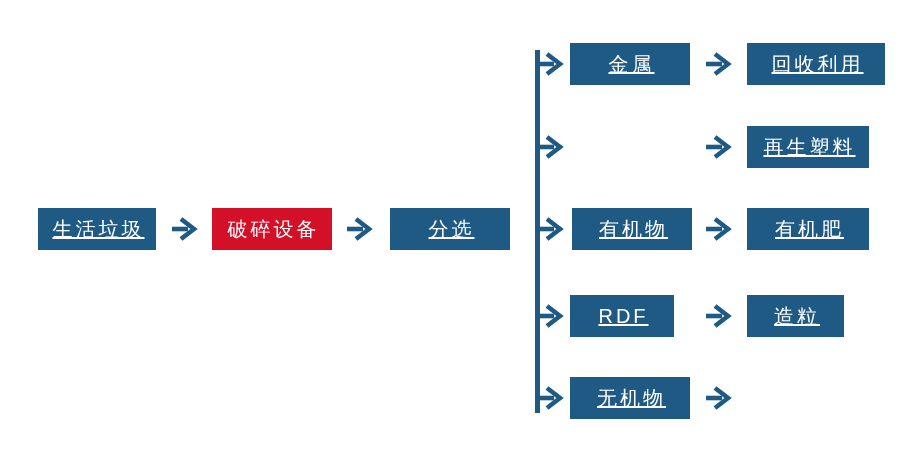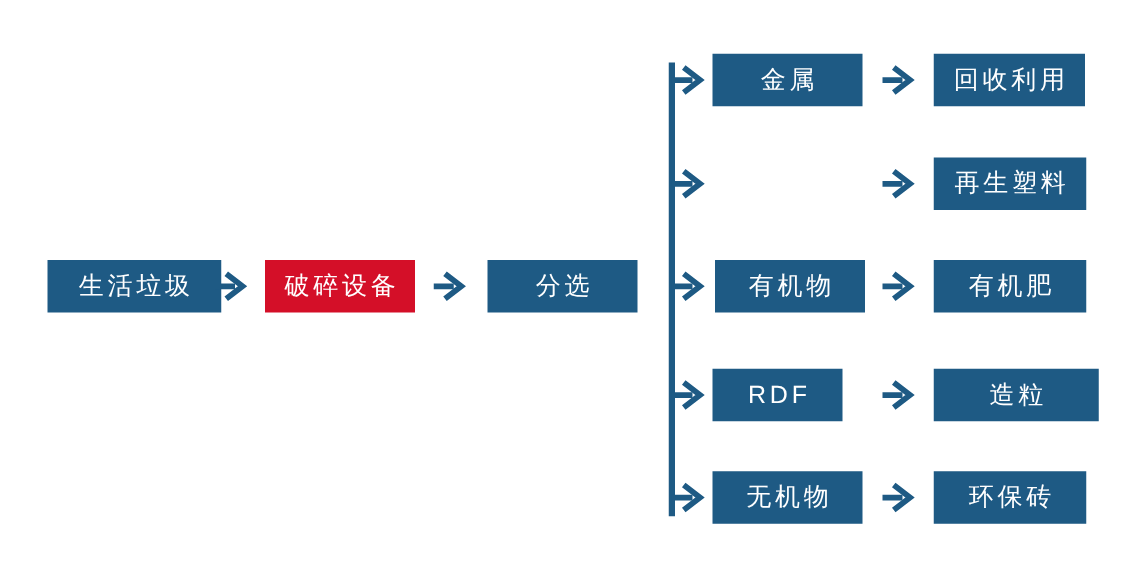--- a/index.html
+++ b/index.html
@@ -19,21 +19,21 @@
     position:absolute;
     height:42px;
     display:flex;align-items:center;justify-content:center;
     color:var(--white);
     font-size:20px;
     letter-spacing:3px;
     text-indent:3px;
     line-height:1;
     white-space:nowrap;
   }
-  .blue{background:var(--blue);}
+  .blue{background:var(--blue);text-decoration:underline;}
   .red{background:var(--red);text-align:center;}
   .vline{
     position:absolute;
     left:535px;top:50px;
     width:5px;height:363px;
     background:var(--blue);
   }
   .arrow{position:absolute;}
   .arrow path{
     stroke:var(--blue);
@@ -41,21 +41,21 @@
     fill:none;
     stroke-linecap:butt;
     stroke-linejoin:miter;
   }
 </style>
 </head>
 <body>
 
 <div class="canvas">
 
-  <div class="node blue" style="left:38px;top:208px;width:139px">生活垃圾</div>
+  <div class="node blue" style="left:38px;top:208px;width:118px">生活垃圾</div>
 
   <svg class="arrow" style="left:171px;top:215px" width="28" height="28" viewBox="0 0 28 28">
     <path d="M1 14 H17"></path>
       <path d="M10 4 L23 14 L10 24"></path>
   </svg>
 
   <div class="node red" style="left:212px;top:208px;width:120px">破碎设备</div>
 
   <svg class="arrow" style="left:346px;top:215px" width="28" height="28" viewBox="0 0 28 28">
     <path d="M1 14 H17"></path>
@@ -68,21 +68,21 @@
 
   <svg class="arrow" style="left:537px;top:50px" width="28" height="28" viewBox="0 0 28 28">
     <path d="M0 14 H17"></path>
       <path d="M10 4 L23 14 L10 24"></path>
   </svg>
   <div class="node blue" style="left:570px;top:43px;width:120px">金属</div>
   <svg class="arrow" style="left:705px;top:50px" width="28" height="28" viewBox="0 0 28 28">
     <path d="M1 14 H17"></path>
       <path d="M10 4 L23 14 L10 24"></path>
   </svg>
-  <div class="node blue" style="left:747px;top:43px;width:121px">回收利用</div>
+  <div class="node blue" style="left:747px;top:43px;width:138px">回收利用</div>
 
   <svg class="arrow" style="left:537px;top:133px" width="28" height="28" viewBox="0 0 28 28">
     <path d="M0 14 H17"></path>
       <path d="M10 4 L23 14 L10 24"></path>
   </svg>
   <svg class="arrow" style="left:705px;top:133px" width="28" height="28" viewBox="0 0 28 28">
     <path d="M1 14 H17"></path>
       <path d="M10 4 L23 14 L10 24"></path>
   </svg>
   <div class="node blue" style="left:747px;top:126px;width:122px">再生塑料</div>
@@ -100,26 +100,25 @@
 
   <svg class="arrow" style="left:537px;top:302px" width="28" height="28" viewBox="0 0 28 28">
     <path d="M0 14 H17"></path>
       <path d="M10 4 L23 14 L10 24"></path>
   </svg>
   <div class="node blue" style="left:570px;top:295px;width:104px">RDF</div>
   <svg class="arrow" style="left:705px;top:302px" width="28" height="28" viewBox="0 0 28 28">
     <path d="M1 14 H17"></path>
       <path d="M10 4 L23 14 L10 24"></path>
   </svg>
-  <div class="node blue" style="left:747px;top:295px;width:132px">造粒</div>
+  <div class="node blue" style="left:747px;top:295px;width:97px">造粒</div>
 
   <svg class="arrow" style="left:537px;top:384px" width="28" height="28" viewBox="0 0 28 28">
     <path d="M0 14 H17"></path>
       <path d="M10 4 L23 14 L10 24"></path>
   </svg>
   <div class="node blue" style="left:570px;top:377px;width:120px">无机物</div>
   <svg class="arrow" style="left:705px;top:384px" width="28" height="28" viewBox="0 0 28 28">
     <path d="M1 14 H17"></path>
       <path d="M10 4 L23 14 L10 24"></path>
   </svg>
-  <div class="node blue" style="left:747px;top:377px;width:122px">环保砖</div>
 
 </div>
 
 </body></html>

